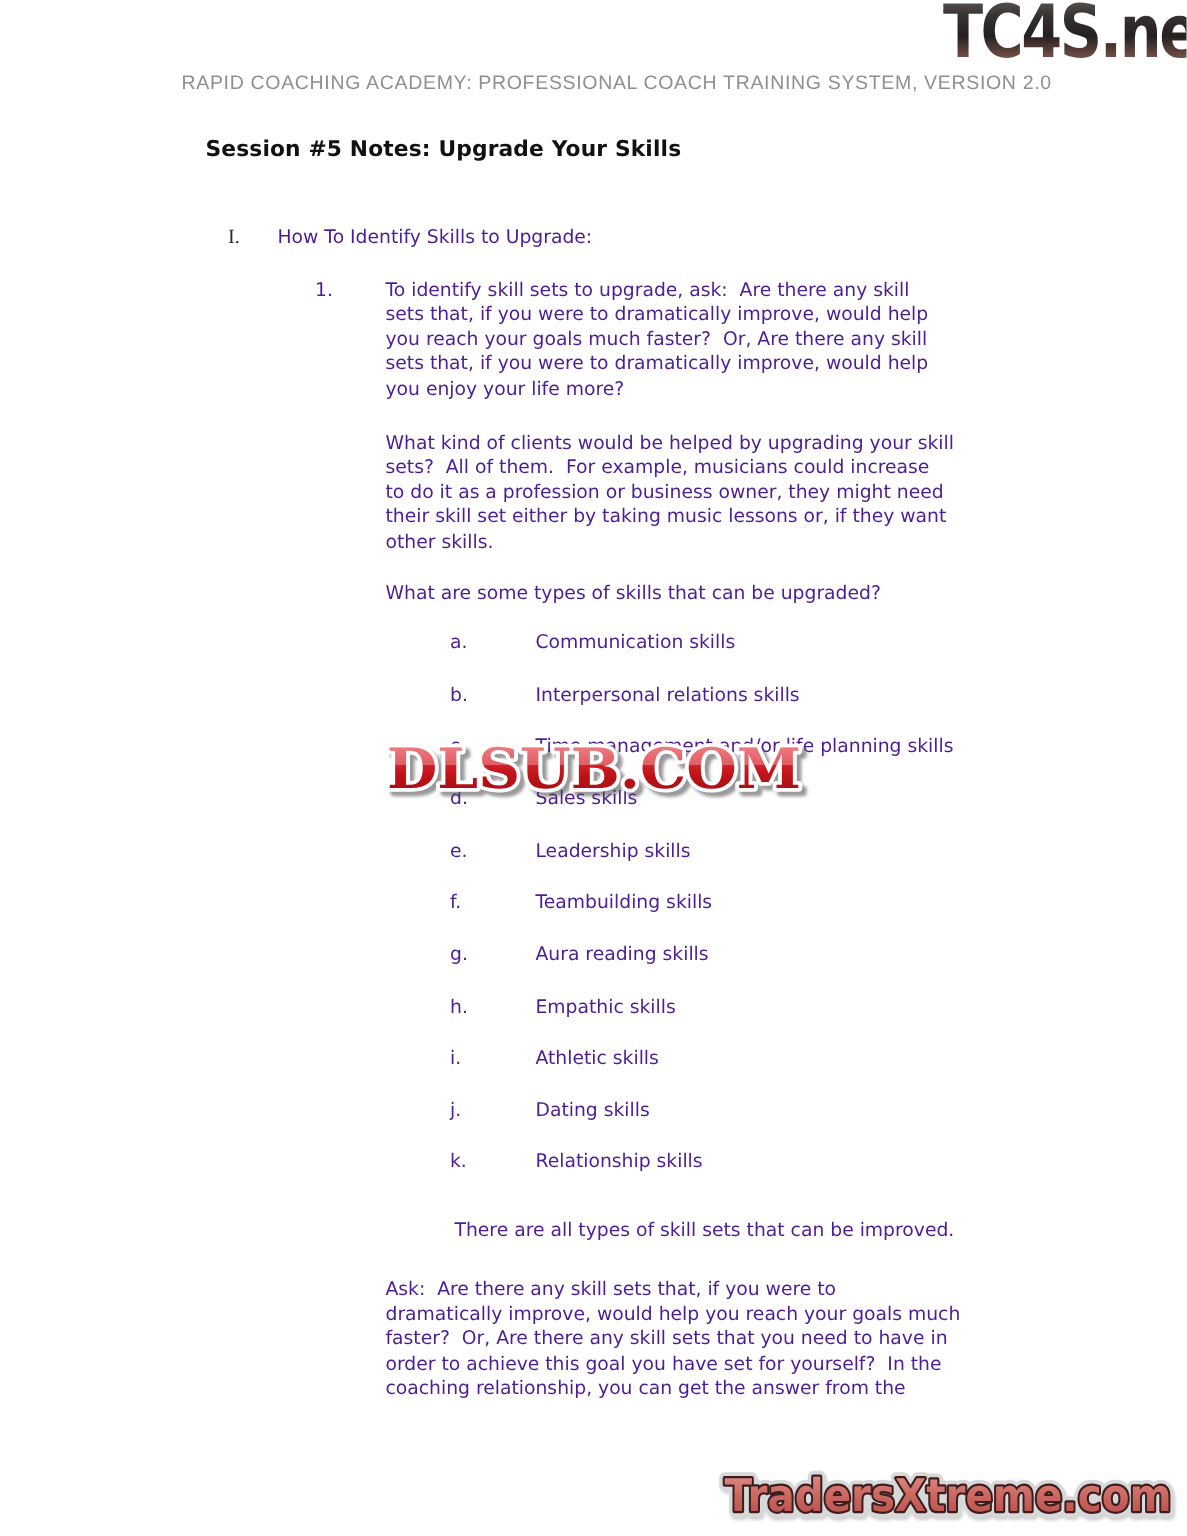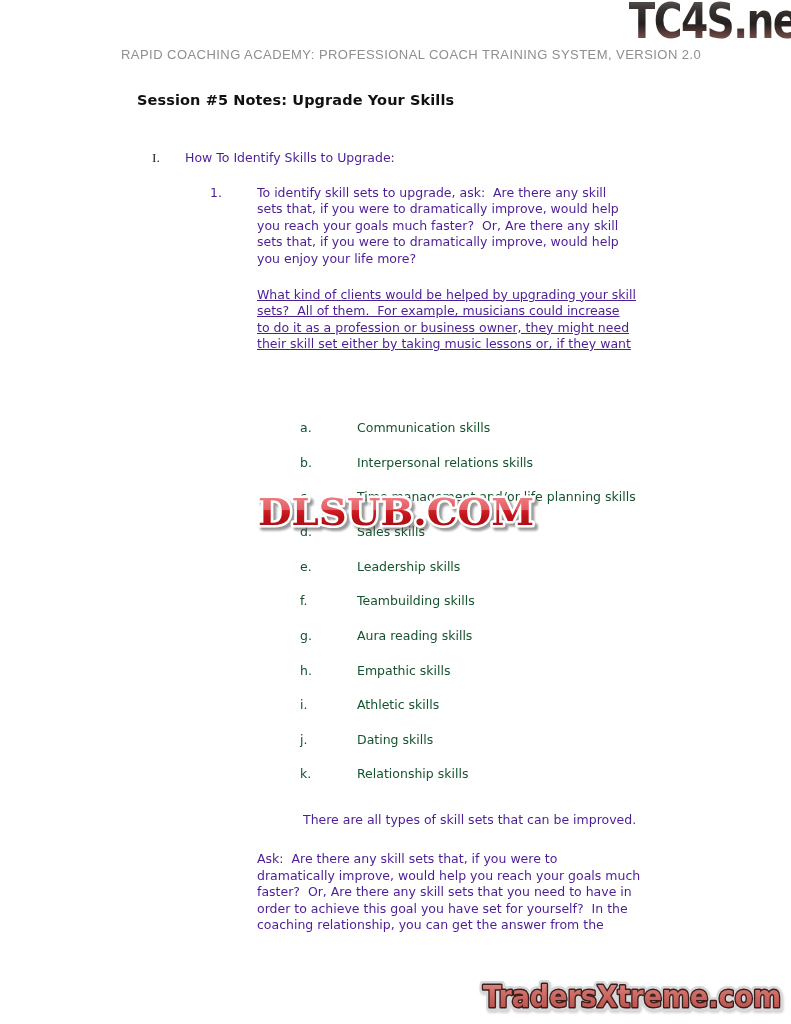--- a/index.html
+++ b/index.html
@@ -44,24 +44,24 @@
     font-family:"Liberation Serif", serif;
     font-size:13.5px; color:#2b2b2b;
   }
   .section-heading { left:185px; top:150px; }
 
   .body-txt { font-size:12.5px; line-height:16.6px; color:#4c1d95; }
   .line { white-space:pre; }
 
   .item-number { left:210px; top:184.5px; }
   .para1 { left:257px; top:184.5px; }
-  .para2 { left:257px; top:286.5px;text-decoration:underline; }
+  .para2 { left:257px; top:286.5px; }
   .question { left:257px; top:387px; }
 
-  .list-row { position:absolute; left:300px; font-size:12.5px; line-height:16.6px; color:#14532d; }
+  .list-row { position:absolute; left:300px; font-size:12.5px; line-height:16.6px; color:#4c1d95; }
   .li-letter { display:inline-block; width:57px; }
 
   .closing-line { left:303px; top:800.5px;margin-top:11px; }
   .final-para { left:257px; top:835px;margin-top:16px; }
 
   .wm-dlsub { left:251px; top:488px; z-index:10; }
   .wm-traders { left:476px; top:976px; z-index:10; }
 </style>
 </head>
 <body>
@@ -85,22 +85,24 @@
     <div class="line">you reach your goals much faster?  Or, Are there any skill</div>
     <div class="line">sets that, if you were to dramatically improve, would help</div>
     <div class="line">you enjoy your life more?</div>
   </div>
 
   <div class="abs body-txt para2">
     <div class="line">What kind of clients would be helped by upgrading your skill</div>
     <div class="line">sets?  All of them.  For example, musicians could increase</div>
     <div class="line">to do it as a profession or business owner, they might need</div>
     <div class="line">their skill set either by taking music lessons or, if they want</div>
+    <div class="line">other skills.</div>
   </div>
 
+  <div class="abs body-txt question line">What are some types of skills that can be upgraded?</div>
 
   <div class="list-row" style="top:420px">
     <span class="li-letter">a.</span><span>Communication skills</span>
   </div>
   <div class="list-row" style="top:455px">
     <span class="li-letter">b.</span><span>Interpersonal relations skills</span>
   </div>
   <div class="list-row" style="top:489px">
     <span class="li-letter">c.</span><span>Time management and/or life planning skills</span>
   </div>

